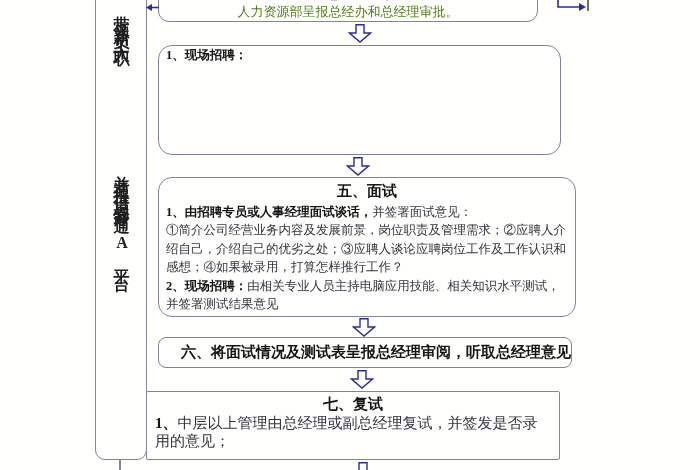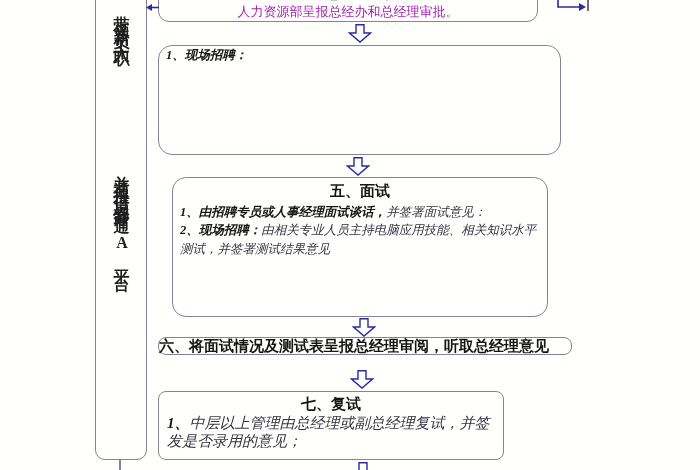--- a/index.html
+++ b/index.html
@@ -39,46 +39,46 @@
     left:158px;top:-33px;width:380px;height:55px;
     border-radius:11px;
   }
   .approval-title{
     position:absolute;top:16px;left:0;width:100%;margin:0;
     text-align:center;font-size:15px;font-weight:bold;color:#1a1a1a;
     line-height:18px;
   }
   .approval-line{
     position:absolute;top:36px;left:0;width:100%;margin:0;
-    text-align:center;font-size:13px;color:#a21caf;line-height:15px;
+    text-align:center;font-size:13px;color:#4d7c0f;line-height:15px;
   }
   
   .box-title{
     margin:0;padding-top:3px;text-align:center;
     font-size:15px;font-weight:bold;color:#141414;line-height:21px;
   }
   .box-body{
     padding:1px 9px 0 7px;
     font-size:12.5px;color:#33333f;
   }
-  .box-body p{margin:0;font-style:italic;}
+  .box-body p{margin:0;}
   .hang{padding-left:11px;text-indent:-11px;}
   .b{font-weight:bold;color:#141414;}
   .recruit-box{left:158px;top:45px;width:403px;height:110px;border-radius:14px;}
   .recruit-box .box-body p{line-height:16.8px;}
-  .interview-box{left:172px;top:177px;width:376px;height:140px;border-radius:14px;}
+  .interview-box{left:158px;top:177px;width:418px;height:140px;border-radius:14px;}
   .interview-box .box-body p{line-height:18.4px;}
   .report-box{
-    left:158px;top:337px;width:414px;height:18px;border-radius:8px;
-    display:flex;align-items:center;justify-content:flex-start;
+    left:158px;top:337px;width:414px;height:31px;border-radius:8px;
+    display:flex;align-items:center;justify-content:flex-end;
   }
   .report-text{
     margin:0;font-size:15px;font-weight:bold;color:#141414;white-space:nowrap;
   }
-  .retest-box{left:158px;top:391px;width:346px;height:69px;border-radius:8px;}
+  .retest-box{left:146px;top:391px;width:414px;height:69px;border-radius:2px;}
   .retest-box .box-title{padding-top:2px;line-height:20px;}
   .retest-box .box-body{padding:0 8px;}
   .retest-box .box-body p{line-height:18px;font-size:15px;}
   
   .flow-arrow{position:absolute;width:24px;height:19px;}
   .left-arrow{position:absolute;left:146px;top:3px;width:14px;height:9px;}
   .tr-connector{position:absolute;left:556px;top:0;width:34px;height:13px;}
   .tr-box-sliver{position:absolute;left:587px;top:0;width:2px;height:11px;background:#6d6d7d;}
 </style>
 </head>
@@ -119,20 +119,21 @@
   </div>
 
   <svg class="flow-arrow" style="left:346px;top:157px" viewBox="0 0 24 19">
     <polygon points="8,0.8 16,0.8 16,9 22.5,9 12,18 1.5,9 8,9" fill="#ffffff" stroke="#2b2b9d" stroke-width="1.4"></polygon>
   </svg>
 
   <div class="rbox interview-box">
     <p class="box-title">五、面试</p>
     <div class="box-body">
       <p><span class="b">1、</span><span class="b">由招聘专员或人事经理面试谈话，</span><span>并签署面试意见：</span></p>
+      <p>①简介公司经营业务内容及发展前景，岗位职责及管理需求；②应聘人介绍自己，介绍自己的优劣之处；③应聘人谈论应聘岗位工作及工作认识和感想；④如果被录用，打算怎样推行工作？</p>
       <p><span class="b">2、</span><span class="b">现场招聘：</span><span>由相关专业人员主持电脑应用技能、相关知识水平测试，并签署测试结果意见</span></p>
     </div>
   </div>
 
   <svg class="flow-arrow" style="left:352px;top:318px" viewBox="0 0 24 19">
     <polygon points="8,0.8 16,0.8 16,9 22.5,9 12,18 1.5,9 8,9" fill="#ffffff" stroke="#2b2b9d" stroke-width="1.4"></polygon>
   </svg>
 
   <div class="rbox report-box">
     <p class="report-text">六、将面试情况及测试表呈报总经理审阅，听取总经理意见</p>

